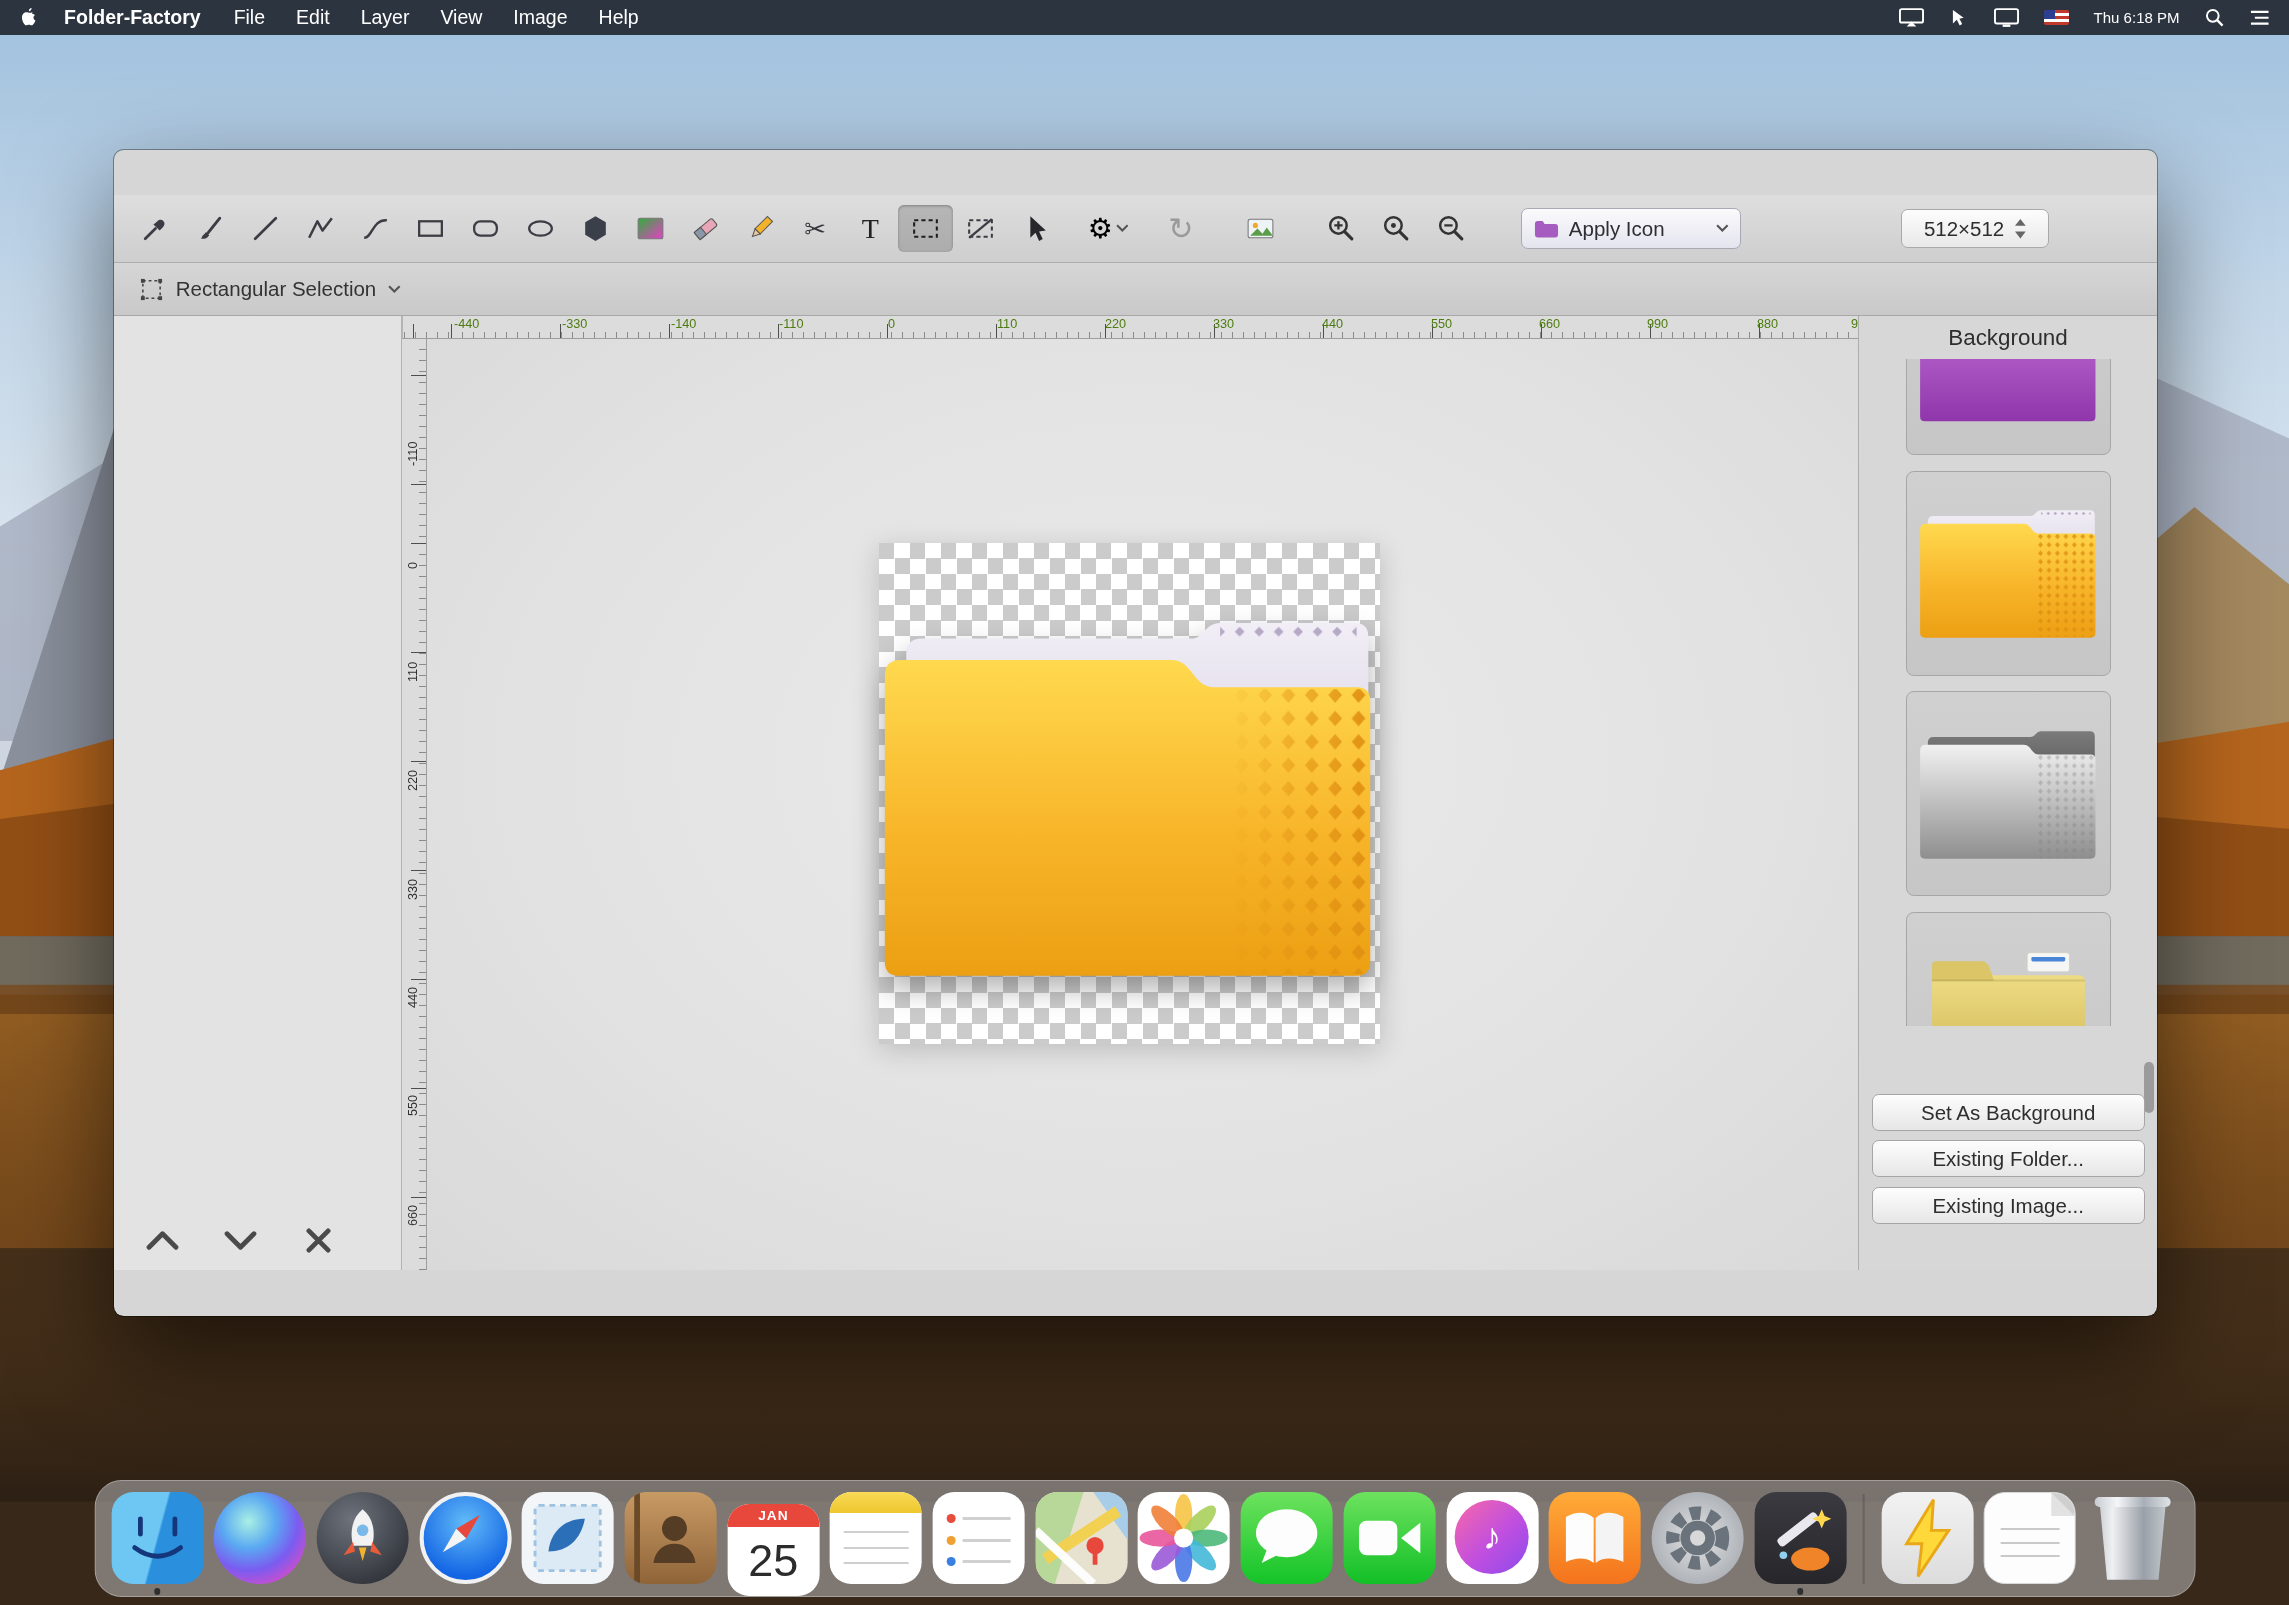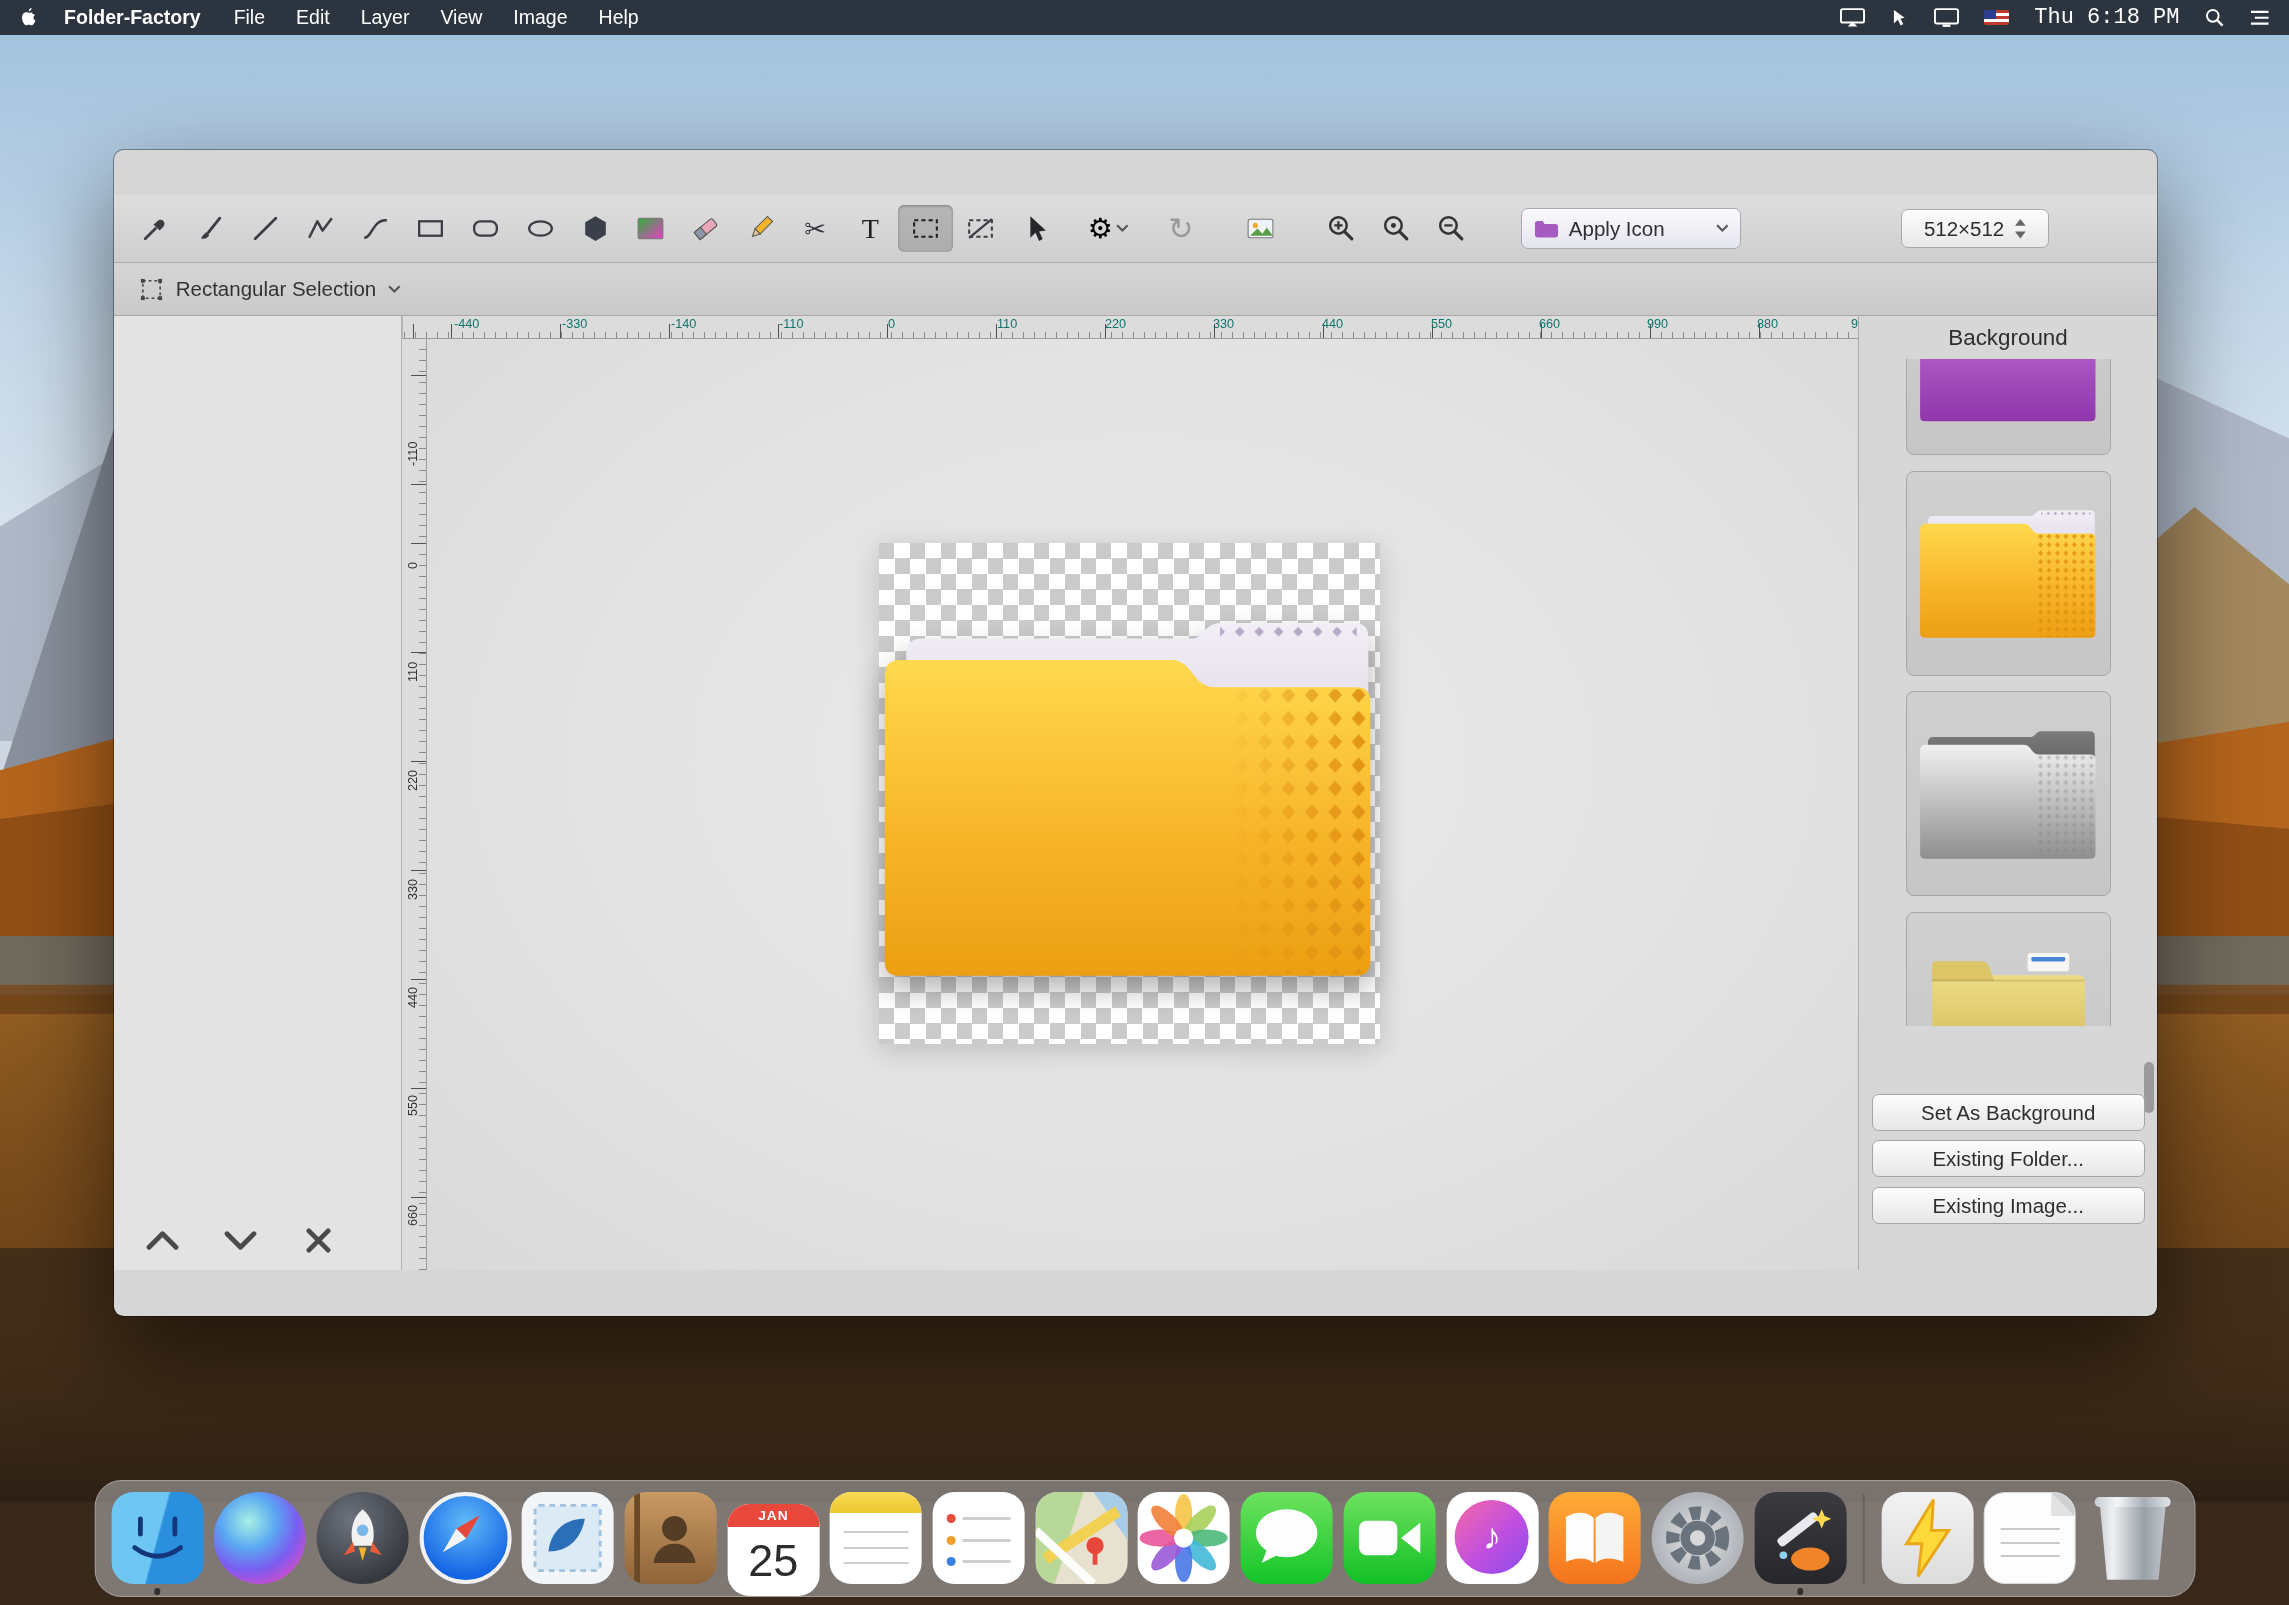--- a/index.html
+++ b/index.html
@@ -13,21 +13,21 @@
   
   .menubar { position:absolute; top:0; left:0; right:0; height:35px; display:flex; align-items:center;
     background:rgba(24,27,36,0.85); color:#fff; font-size:19.5px; padding:0 19.5px; z-index:30; }
   .menubar .apple { margin-right:27px; display:flex; align-items:center; }
   .menubar .appname { font-weight:bold; margin-right:33px; }
   .menubar .menu { margin-right:31px; }
   .menubar .spacer { flex:1; }
   .menubar .right { display:flex; align-items:center; gap:25px; }
   .flag { width:25px; height:15.6px; position:relative; background:repeating-linear-gradient(#c0392b 0 2.9px,#fff 2.9px 5.9px); border-radius:2px; overflow:hidden;}
   .flag::after { content:""; position:absolute; left:0; top:0; width:11.7px; height:8.8px; background:#2c3e8f; }
-  .clock { font-size:22px;font-family:Liberation Mono, monospace; }
+  .clock { font-size:15px; }
 
   
   .window { position:absolute; left:114px; top:150px; width:2043px; height:1166px; border-radius:9.8px;
     background:#d6d6d6; box-shadow:0 39px 98px rgba(0,0,0,0.55), 0 0 0 1px rgba(0,0,0,0.35); z-index:10; }
   .titlebar { position:absolute; top:0; left:0; right:0; height:45px; border-radius:9.8px 9.8px 0 0;
     background:linear-gradient(#ececec,#d4d4d4); border-bottom:1px solid #b2b2b2; }
   .lights { position:absolute; left:19.5px; top:12.7px; display:flex; gap:12.7px; }
   .light { width:18.5px; height:18.5px; border-radius:50%; border:1px solid rgba(0,0,0,0.15); }
   .light.red{background:#ff5f57}.light.yellow{background:#febc2e}.light.green{background:#27c93f}
   .title { position:absolute; left:0; right:0; top:0; height:45px; display:flex; align-items:center; justify-content:center;
@@ -55,21 +55,21 @@
     font-size:20.5px; color:#2e2e2e; }
 
   .selbar { position:absolute; top:113px; left:0; right:0; height:53px;
     background:linear-gradient(#d6d6d6,#c9c9c9); border-bottom:1px solid #a8a8a8;
     display:flex; align-items:center; padding:0 25px; gap:11.7px; font-size:20.5px; color:#333; }
 
   .hruler { position:absolute; top:166px; left:288px; width:1456px; height:23.4px; background:#dcdcdc;
     border-bottom:1px solid #9e9e9e; border-left:1px solid #b5b5b5; overflow:hidden; }
   .hruler .minor{position:absolute;left:0;right:0;bottom:0;height:6.8px;background:repeating-linear-gradient(90deg,#8a8a8a 0 1px,transparent 1px 11px);background-position:48px 0;}
   .hruler .major{position:absolute;left:0;right:0;bottom:0;height:14.6px;background:repeating-linear-gradient(90deg,#4e4e4e 0 1px,transparent 1px 109px);background-position:48px 0;}
-  .hlab { position:absolute; top:1px; font-size:12.7px; color:#0f766e; }
+  .hlab { position:absolute; top:1px; font-size:12.7px; color:#4d7c0f; }
 
   .leftpanel { position:absolute; top:166px; left:0; width:288px; bottom:46px; background:#e3e3e3;
     border-right:1px solid #b2b2b2; }
   .layer-nav { position:absolute; left:29px; bottom:13.7px; display:flex; gap:39px; }
   .layer-nav .nbtn { width:39px; height:31px; display:flex; align-items:center; justify-content:center; }
   .layer-nav svg { width:33px; height:25px; }
 
   .vruler { position:absolute; top:189px; left:288px; width:25px; height:931px; background:#dcdcdc;
     border-right:1px solid #9e9e9e; overflow:hidden; }
   .vruler .minor{position:absolute;top:0;bottom:0;right:0;width:6.8px;background:repeating-linear-gradient(180deg,#8a8a8a 0 1px,transparent 1px 11px);background-position:0 204px;}

